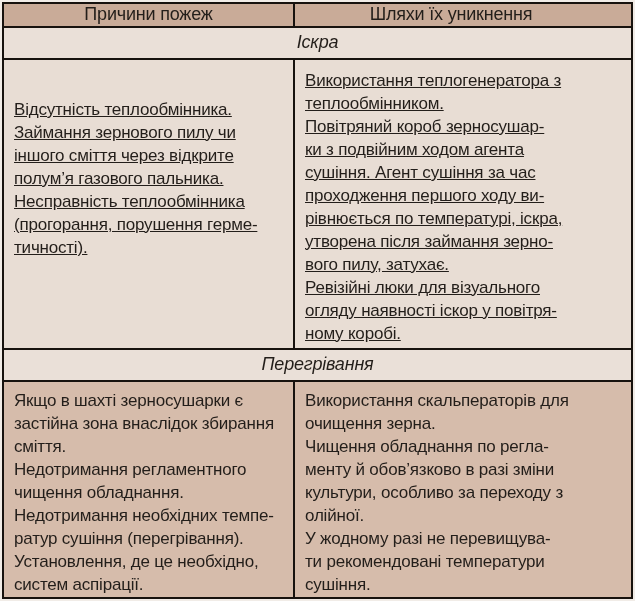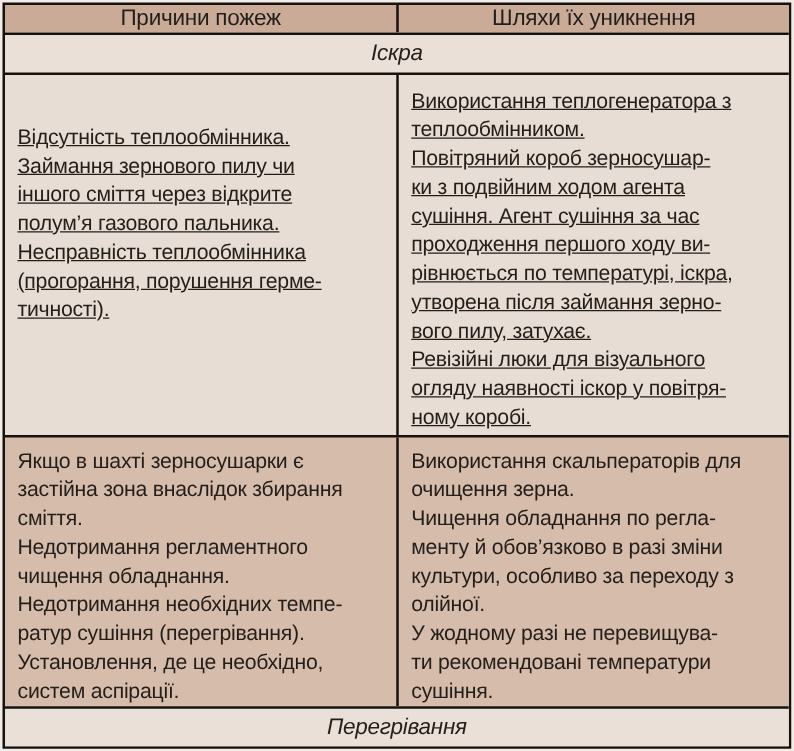--- a/index.html
+++ b/index.html
@@ -33,21 +33,21 @@
   }
   .row { display: flex; flex-direction: row; width: 100%; }
   .row + .row { border-top: 2px solid var(--border); }
 
   .row-header { height: 30px; background: var(--header-bg); }
   .header-cell {
     display: flex; align-items: center; justify-content: center;
     font-size: 18px;
     letter-spacing: -0.2px;
   }
-  .col-left  { width: 313px; }
+  .col-left  { width: 289px; }
   .col-right { width: 314px; border-left: 2px solid var(--border); }
 
   .row-band { height: 44px; background: var(--section-band-bg); }
   .band-title {
     width: 100%;
     display: flex; align-items: center; justify-content: center;
     font-style: italic;
     font-size: 18px;
     letter-spacing: -0.2px;
   }
@@ -96,20 +96,24 @@
 сушіння. Агент сушіння за час
 проходження першого ходу ви-
 рівнюється по температурі, іскра,
 утворена після займання зерно-
 вого пилу, затухає.
 Ревізійні люки для візуального
 огляду наявності іскор у повітря-
 ному коробі.</div>
     </div>
 
+    <div class="row row-band">
+      <div class="band-title">Перегрівання</div>
+    </div>
+
     <div class="row row-body-overheat">
       <div class="body-cell col-left">Якщо в шахті зерносушарки є
 застійна зона внаслідок збирання
 сміття.
 Недотримання регламентного
 чищення обладнання.
 Недотримання необхідних темпе-
 ратур сушіння (перегрівання).
 Установлення, де це необхідно,
 систем аспірації.</div>
@@ -117,18 +121,14 @@
 очищення зерна.
 Чищення обладнання по регла-
 менту й обов’язково в разі зміни
 культури, особливо за переходу з
 олійної.
 У жодному разі не перевищува-
 ти рекомендовані температури
 сушіння.</div>
     </div>
 
-    <div class="row row-band">
-      <div class="band-title">Перегрівання</div>
-    </div>
-
   </div>
 </div>
 
 </body></html>

